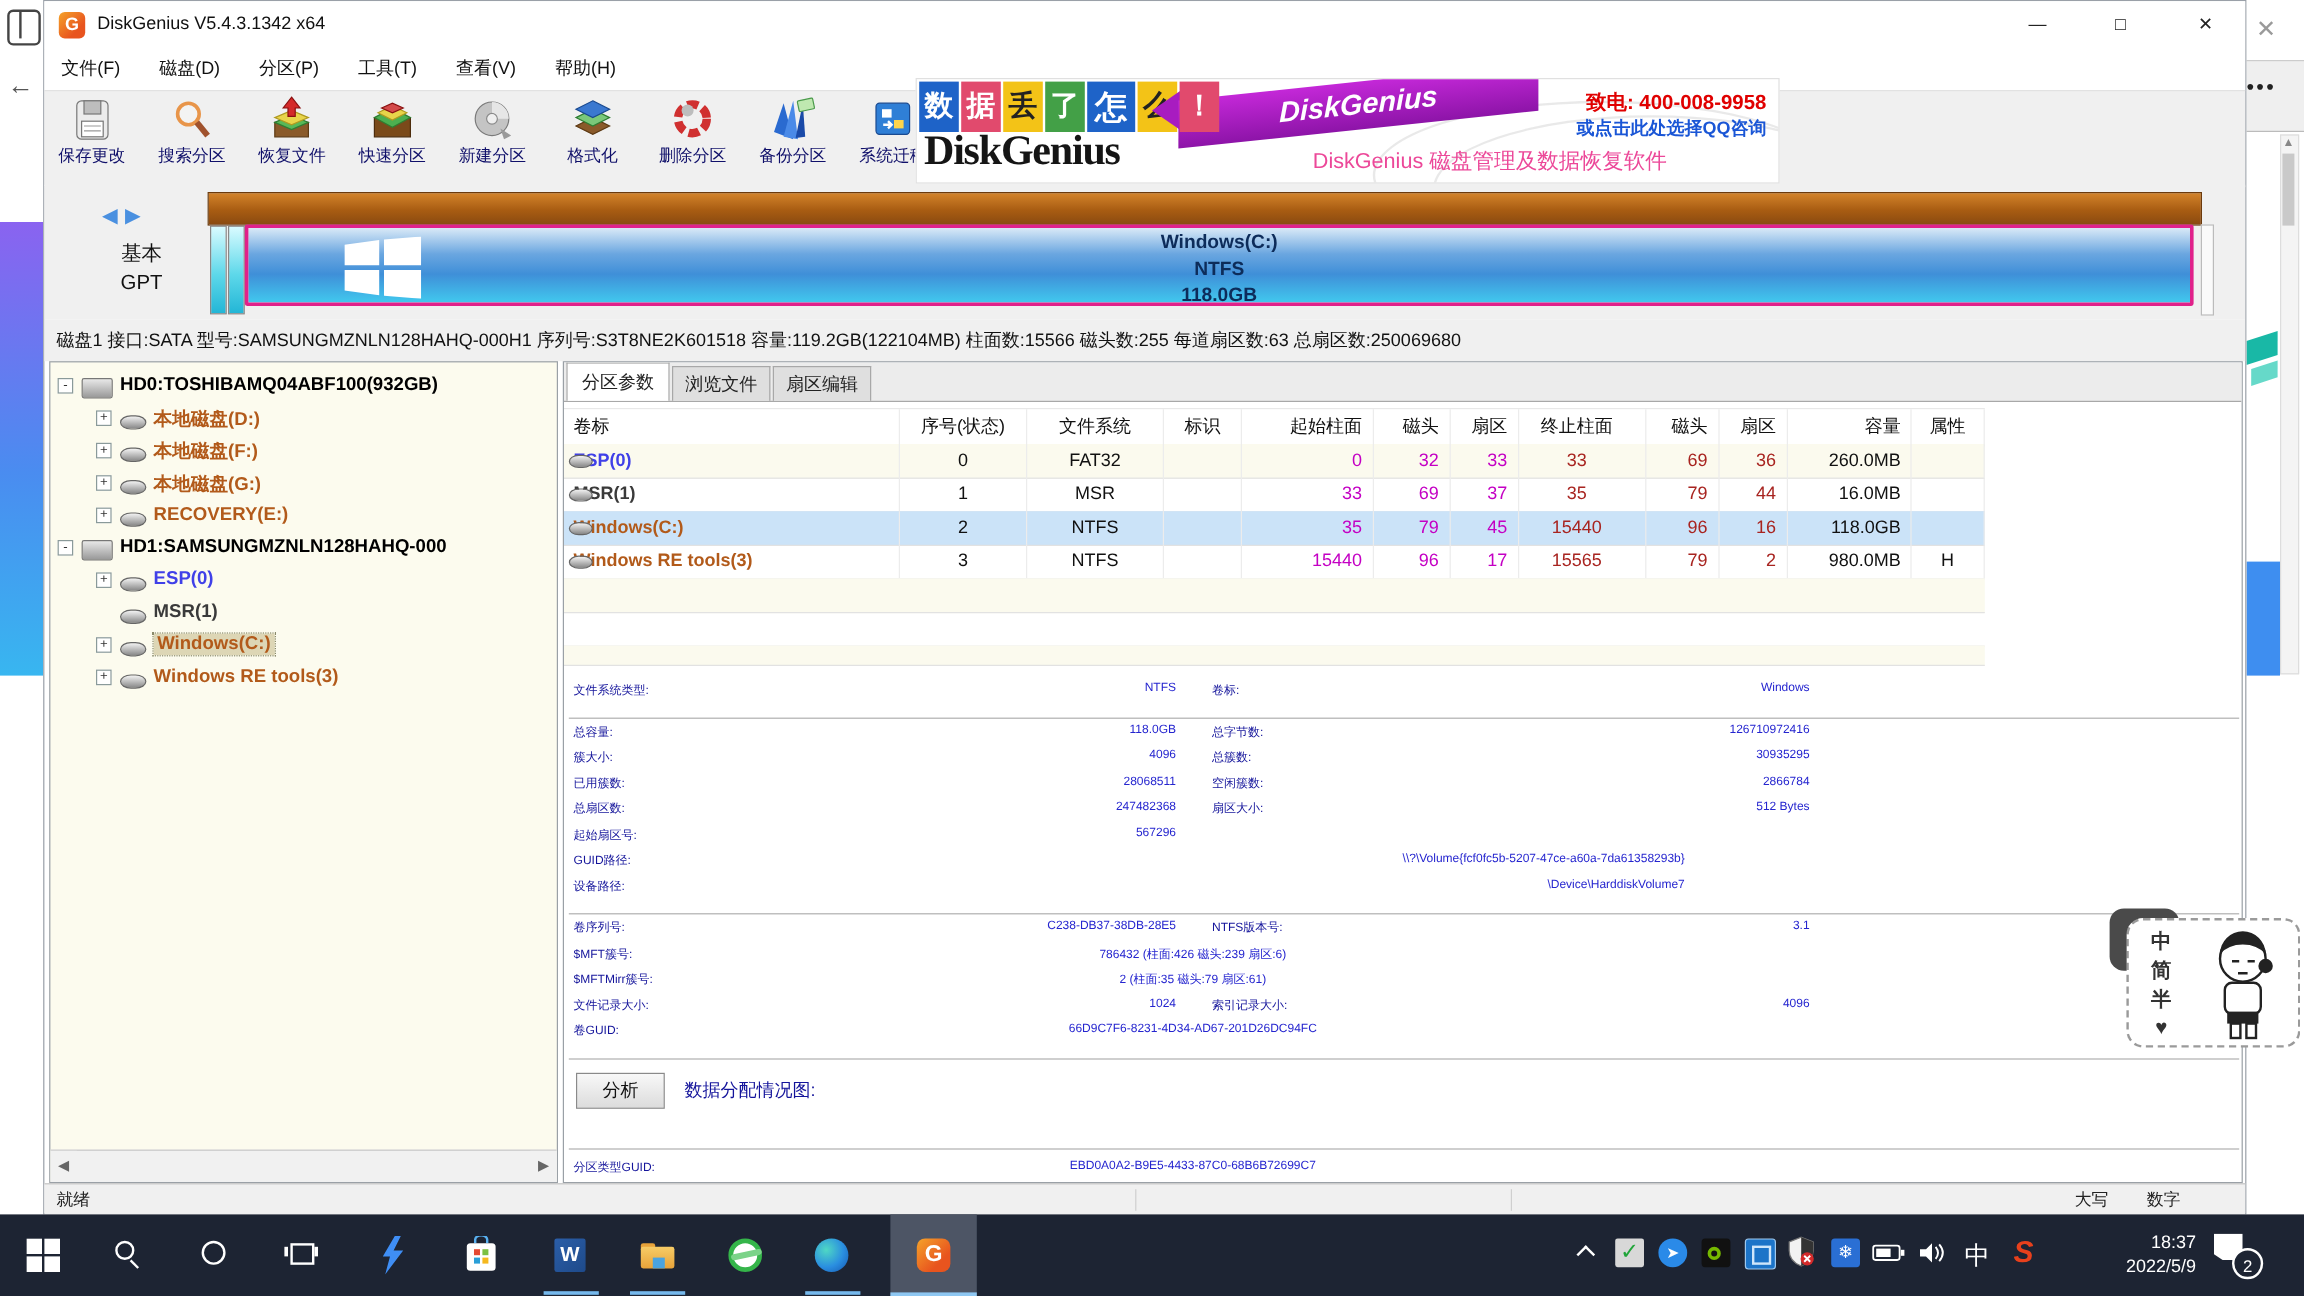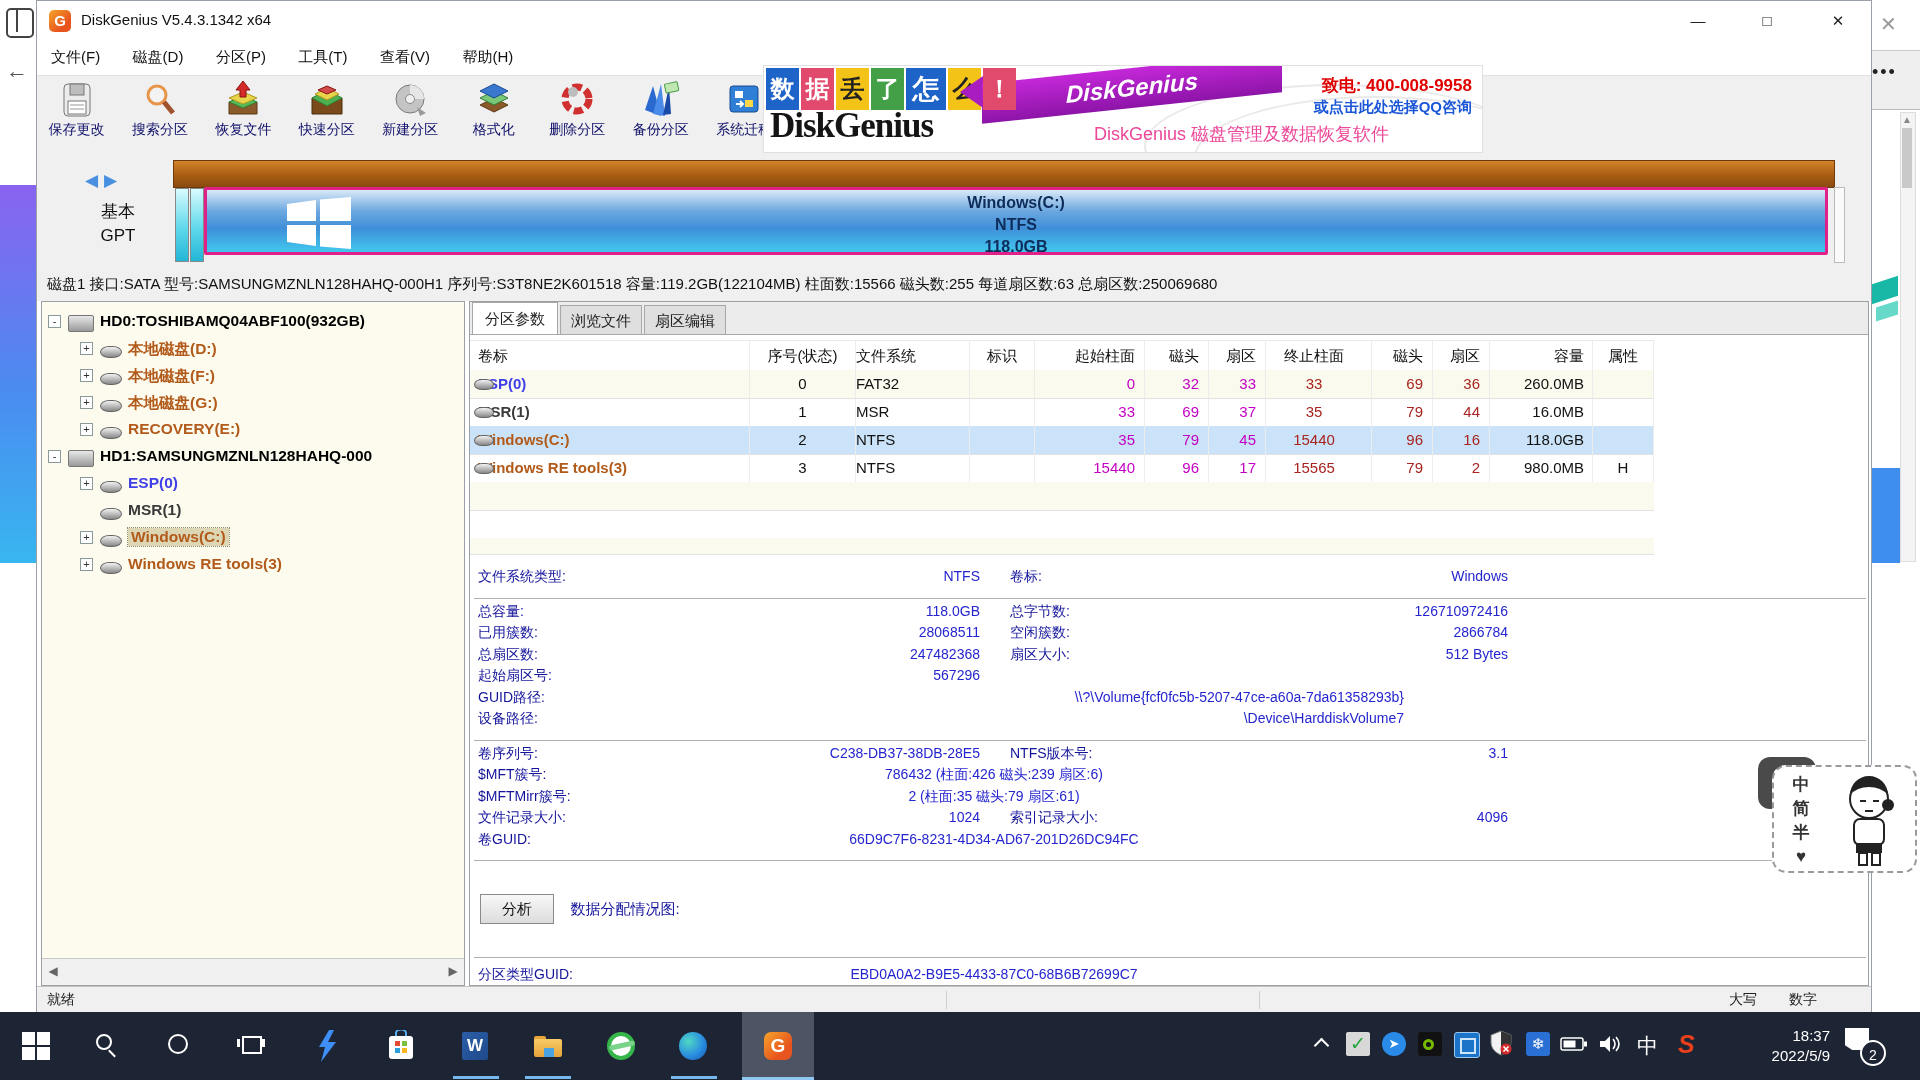--- a/index.html
+++ b/index.html
@@ -89,31 +89,31 @@
   .tab.active{background:#fff;height:32px;top:0;line-height:32px;z-index:2}
   
   .tcell{display:inline-block;vertical-align:top;height:100%;box-sizing:border-box;border-right:1px solid #ececec;
         font-size:15px;overflow:hidden;white-space:nowrap}
   #thead{position:absolute;left:0;top:38px;width:1184px;height:30px;border-bottom:1px solid #bdbdbd;border-top:1px solid #e8e8e8}
   #thead .tcell{font-size:15px;color:#111;line-height:29px}
   .drow{position:absolute;left:0;width:1184px;height:28px;border-bottom:1px solid #e2e2e2}
   .drow .tcell{line-height:27px}
   .rname{font-weight:bold;padding-left:28px;position:relative}
   .rname .pt-icon{left:4px;top:9px;width:18px;height:9px}
-  .c0{width:280px;padding-left:8px}.c1{width:106px;text-align:center}.c2{width:114px;}
+  .c0{width:280px;padding-left:8px}.c1{width:106px;text-align:center}.c2{width:114px;text-align:center}
   .c3{width:65px;text-align:center}.c4{width:110px;text-align:right;padding-right:9px}
   .c5{width:64px;text-align:right;padding-right:9px}.c6{width:57px;text-align:right;padding-right:9px}
   .c7{width:106px;text-align:center;padding-right:9px}.c8{width:61px;text-align:right;padding-right:9px}
   .c9{width:57px;text-align:right;padding-right:9px}.c10{width:103px;text-align:right;padding-right:8px}
   .c11{width:61px;text-align:center}
   .mnum{color:#c400c4}.rnum{color:#a82420}
   .rowsel{background:#cbe3f8}
   
   #details{position:absolute;left:4px;top:266px;width:1392px}
-  .det{height:21.5px;font-size:14px;white-space:nowrap}
+  .det{height:21.5px;font-size:10px;white-space:nowrap}
   .det .lab{display:inline-block;width:206px;color:#14149b;padding-left:4px;vertical-align:top}
   .det .v1{display:inline-block;width:296px;color:#2525cf;text-align:right;vertical-align:top}
   .det .lab2{display:inline-block;width:206px;color:#14149b;margin-left:30px;vertical-align:top}
   .det .v2{display:inline-block;width:292px;color:#2525cf;text-align:right;vertical-align:top}
   .det.wide .v1{width:620px;text-align:right;padding-left:100px}
   .det.cent .v1{width:620px;text-align:center}
   .dsep{height:8px;border-bottom:1px solid #b0b0b0;margin-bottom:4px;width:1392px}
   #analyze-row{position:absolute;left:10px;top:592px;height:30px}
   #analyze-btn{display:inline-block;width:72px;height:28px;border:1px solid #8a8a8a;background:linear-gradient(180deg,#f8f8f8,#dcdcdc);
       text-align:center;line-height:28px;font-size:15px;color:#111}
@@ -383,20 +383,21 @@
       <span class="tcell c0 rname t-brown"><span class="pt-icon"></span><span>Windows RE tools(3)</span></span><span class="tcell c1">3</span><span class="tcell c2">NTFS</span><span class="tcell c3"></span><span class="tcell c4 mnum">15440</span><span class="tcell c5 mnum">96</span><span class="tcell c6 mnum">17</span><span class="tcell c7 rnum">15565</span><span class="tcell c8 rnum">79</span><span class="tcell c9 rnum">2</span><span class="tcell c10">980.0MB</span><span class="tcell c11">H</span>
     </div>
     <div class="drow" style="top:180px;background:#fbfaee"></div>
     <div class="drow" style="top:208px"></div>
     <div class="drow" style="top:236px;height:16px;background:#fbfaee"></div>
 
     <div id="details">
       <div class="det"><span class="lab">文件系统类型:</span><span class="v1">NTFS</span><span class="lab2">卷标:</span><span class="v2">Windows</span></div>
       <div class="dsep"></div>
       <div class="det"><span class="lab">总容量:</span><span class="v1">118.0GB</span><span class="lab2">总字节数:</span><span class="v2">126710972416</span></div>
+      <div class="det"><span class="lab">簇大小:</span><span class="v1">4096</span><span class="lab2">总簇数:</span><span class="v2">30935295</span></div>
       <div class="det"><span class="lab">已用簇数:</span><span class="v1">28068511</span><span class="lab2">空闲簇数:</span><span class="v2">2866784</span></div>
       <div class="det"><span class="lab">总扇区数:</span><span class="v1">247482368</span><span class="lab2">扇区大小:</span><span class="v2">512 Bytes</span></div>
       <div class="det"><span class="lab">起始扇区号:</span><span class="v1">567296</span></div>
       <div class="det wide"><span class="lab">GUID路径:</span><span class="v1">\\?\Volume{fcf0fc5b-5207-47ce-a60a-7da61358293b}</span></div>
       <div class="det wide"><span class="lab">设备路径:</span><span class="v1">\Device\HarddiskVolume7</span></div>
       <div class="dsep"></div>
       <div class="det"><span class="lab">卷序列号:</span><span class="v1">C238-DB37-38DB-28E5</span><span class="lab2">NTFS版本号:</span><span class="v2">3.1</span></div>
       <div class="det cent"><span class="lab">$MFT簇号:</span><span class="v1">786432 (柱面:426 磁头:239 扇区:6)</span></div>
       <div class="det cent"><span class="lab">$MFTMirr簇号:</span><span class="v1">2 (柱面:35 磁头:79 扇区:61)</span></div>
       <div class="det"><span class="lab">文件记录大小:</span><span class="v1">1024</span><span class="lab2">索引记录大小:</span><span class="v2">4096</span></div>

